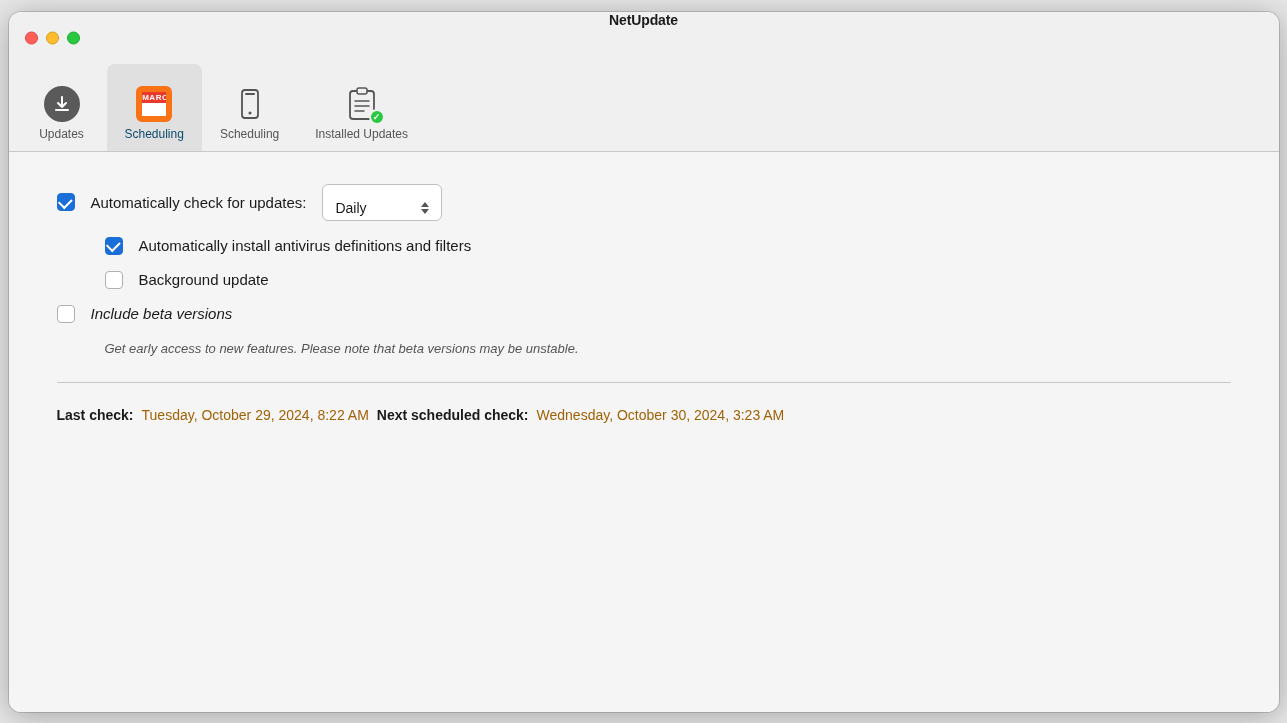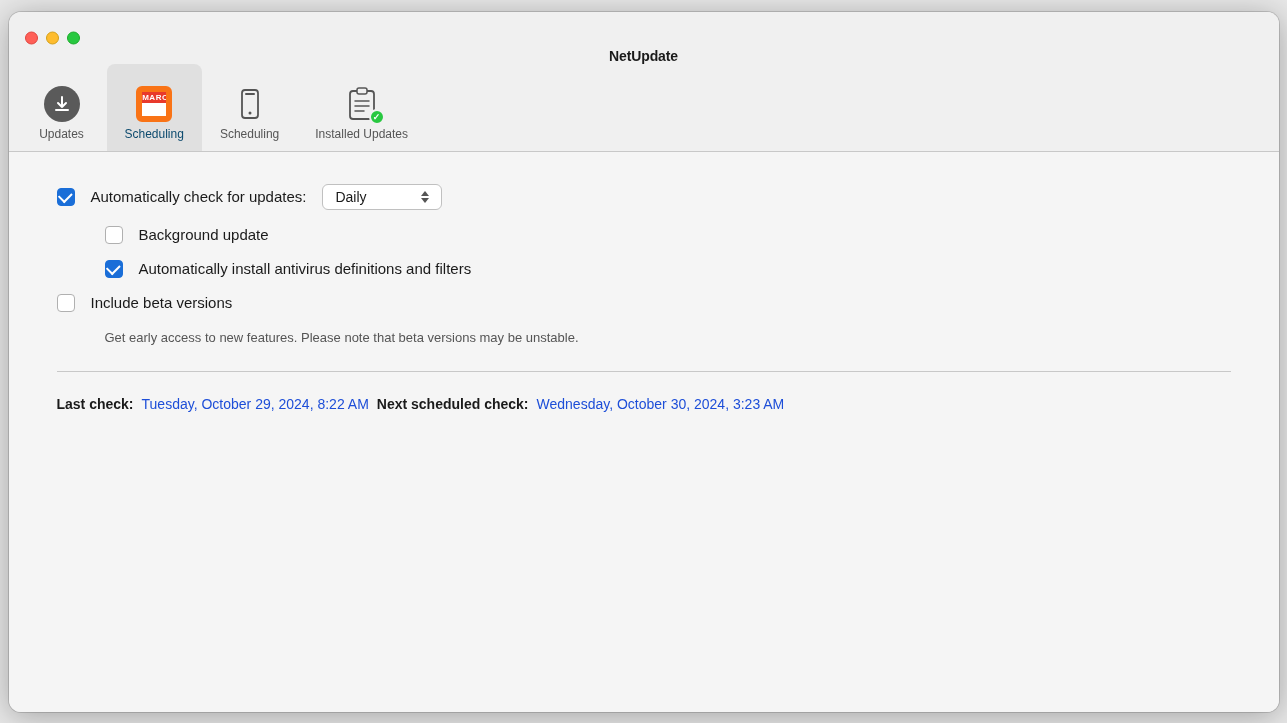--- a/index.html
+++ b/index.html
@@ -23,21 +23,21 @@
       overflow: hidden;
       display: flex;
       flex-direction: column;
     }
 
     
     .title-bar {
       height: 52px;
       background: #f0f0f0;
       display: flex;
-      align-items: flex-end;
+      align-items: flex-start;
       justify-content: center;
       position: relative;
       flex-shrink: 0;
     }
 
     .traffic-lights {
       position: absolute;
       left: 16px;
       top: 50%;
       transform: translateY(-50%);
@@ -235,21 +235,21 @@
     }
 
     
     .dropdown {
       display: flex;
       align-items: center;
       gap: 6px;
       background: white;
       border: 1px solid #c0c0c0;
       border-radius: 6px;
-      padding: 4px 10px 4px 12px;
+      padding: 15px 10px 4px 12px;
       font-size: 14px;
       color: #1a1a1a;
       cursor: pointer;
       min-width: 120px;
       justify-content: space-between;
     }
 
     .dropdown-arrow {
       display: flex;
       flex-direction: column;
@@ -296,21 +296,21 @@
       gap: 8px;
       font-size: 14px;
     }
 
     .info-label {
       font-weight: 700;
       color: #1a1a1a;
     }
 
     .info-value {
-      color: #1d4ed8;
+      color: #a16207;
     }
   </style>
 </head>
 <body>
 
 <div class="window">
 
   <div class="title-bar">
     <div class="traffic-lights">
       <div class="traffic-light close"></div>
@@ -381,32 +381,32 @@
             <path d="M6 2L10 7H2L6 2Z"></path>
             <path d="M6 14L2 9H10L6 14Z"></path>
           </svg>
         </div>
       </div>
     </div>
 
     <div class="sub-section">
 
       <div class="row">
+        <div class="checkbox checked"></div>
+        <span class="checkbox-label">Automatically install antivirus definitions and filters</span>
+      </div>
+
+      <div class="row">
         <div class="checkbox"></div>
         <span class="checkbox-label">Background update</span>
       </div>
 
-      <div class="row">
-        <div class="checkbox checked"></div>
-        <span class="checkbox-label">Automatically install antivirus definitions and filters</span>
-      </div>
-
-    </div>
-
-    <div style="margin-top: 14px;">
+    </div>
+
+    <div style="margin-top: 14px; font-style: italic;">
       <div class="row">
         <div class="checkbox"></div>
         <span class="checkbox-label">Include beta versions</span>
       </div>
       <p class="description-text">Get early access to new features. Please note that beta versions may be unstable.</p>
     </div>
 
     <div class="divider"></div>
 
     <div class="footer-info">

